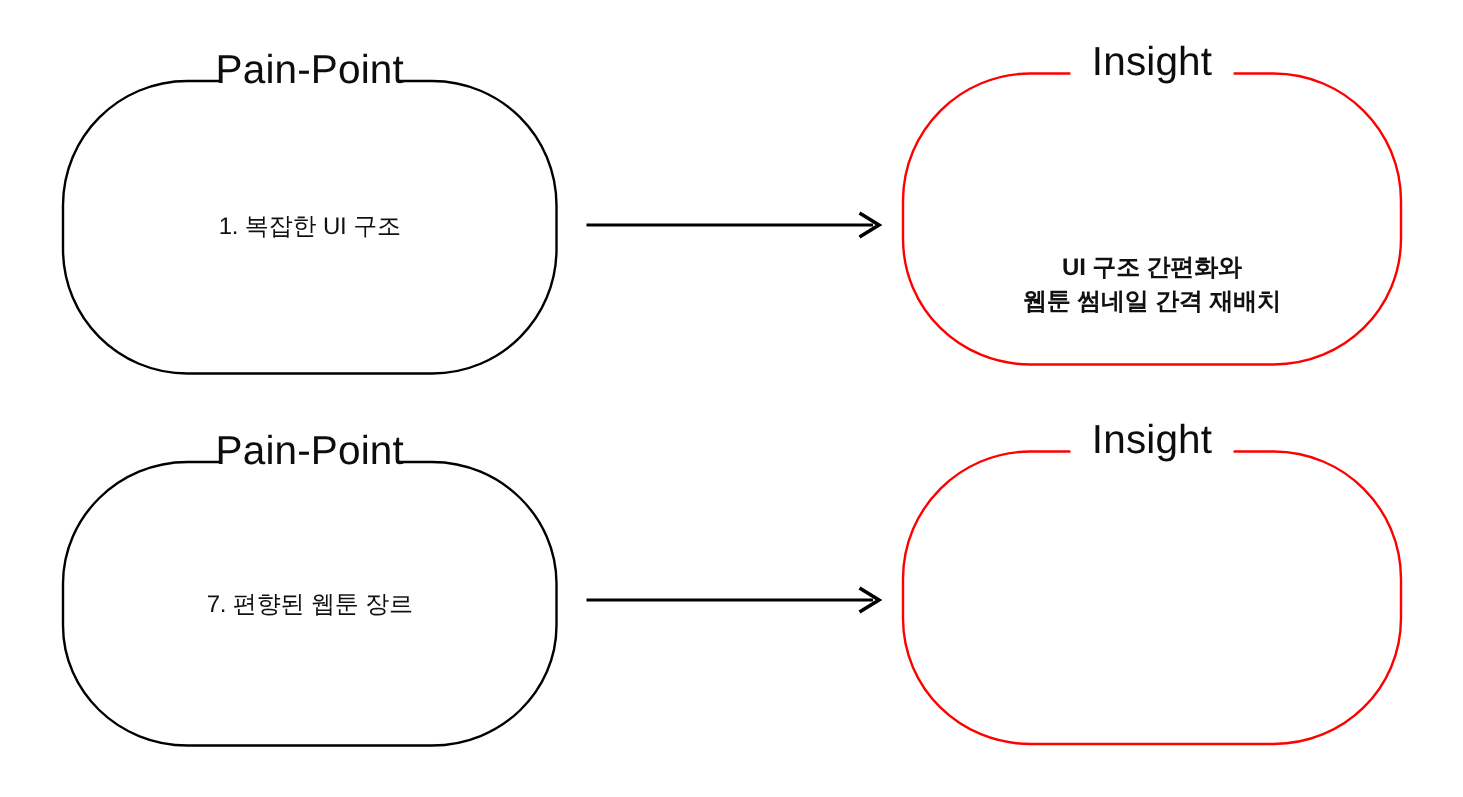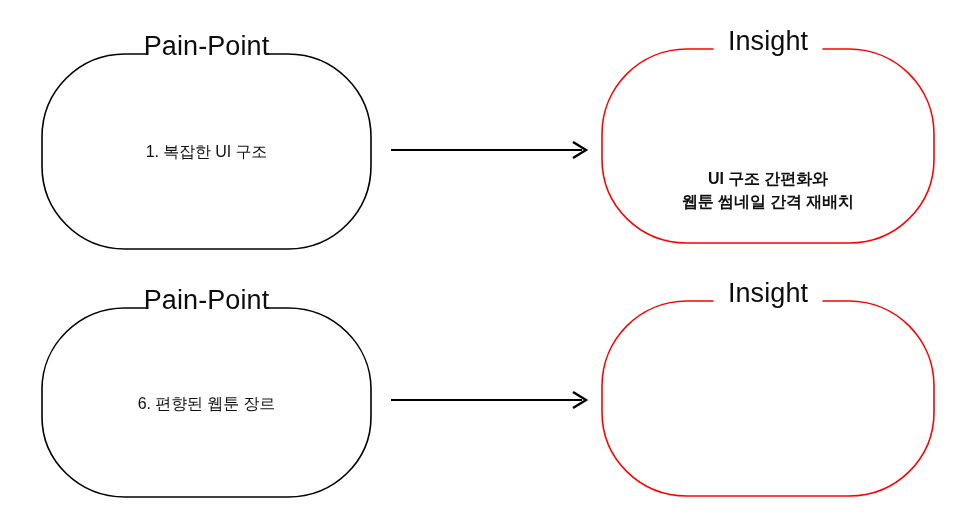--- a/index.html
+++ b/index.html
@@ -109,21 +109,21 @@
 웹툰 썸네일 간격 재배치</div>
   </div>
 
   <div class="node" style="left:41px; top:307px; width:331px; height:191px;">
     <svg class="node-svg" width="331" height="191" viewBox="0 0 331 191">
       <path d="M 106 1 L 84 1 C 38 1 1 38 1 82 L 1 110 C 1 154 38 190 84 190
                L 247 190 C 293 190 330 154 330 110 L 330 82 C 330 38 293 1 247 1
                L 225 1" fill="none" stroke="#000000" stroke-width="1.6" stroke-linecap="round"></path>
     </svg>
     <div class="legend">Pain-Point</div>
-    <div class="body-text pain" style="top:85px;">6. 편향된 웹툰 장르</div>
+    <div class="body-text pain" style="top:85px;">7. 편향된 웹툰 장르</div>
   </div>
 
   <svg class="arrow" style="left:390px; top:388px;" width="202" height="24" viewBox="0 0 202 24">
     <line x1="1" y1="12" x2="192" y2="12" stroke="#000000" stroke-width="2"></line>
     <polyline points="183,4 196,12 183,20" fill="none" stroke="#000000" stroke-width="2.4" stroke-linecap="butt" stroke-linejoin="miter"></polyline>
   </svg>
 
   <div class="node" style="left:601px; top:300px; width:334px; height:197px;">
     <svg class="node-svg" width="334" height="197" viewBox="0 0 334 197">
       <path d="M 112 1 L 86 1 C 39 1 1 39 1 86 L 1 112 C 1 159 39 196 86 196

